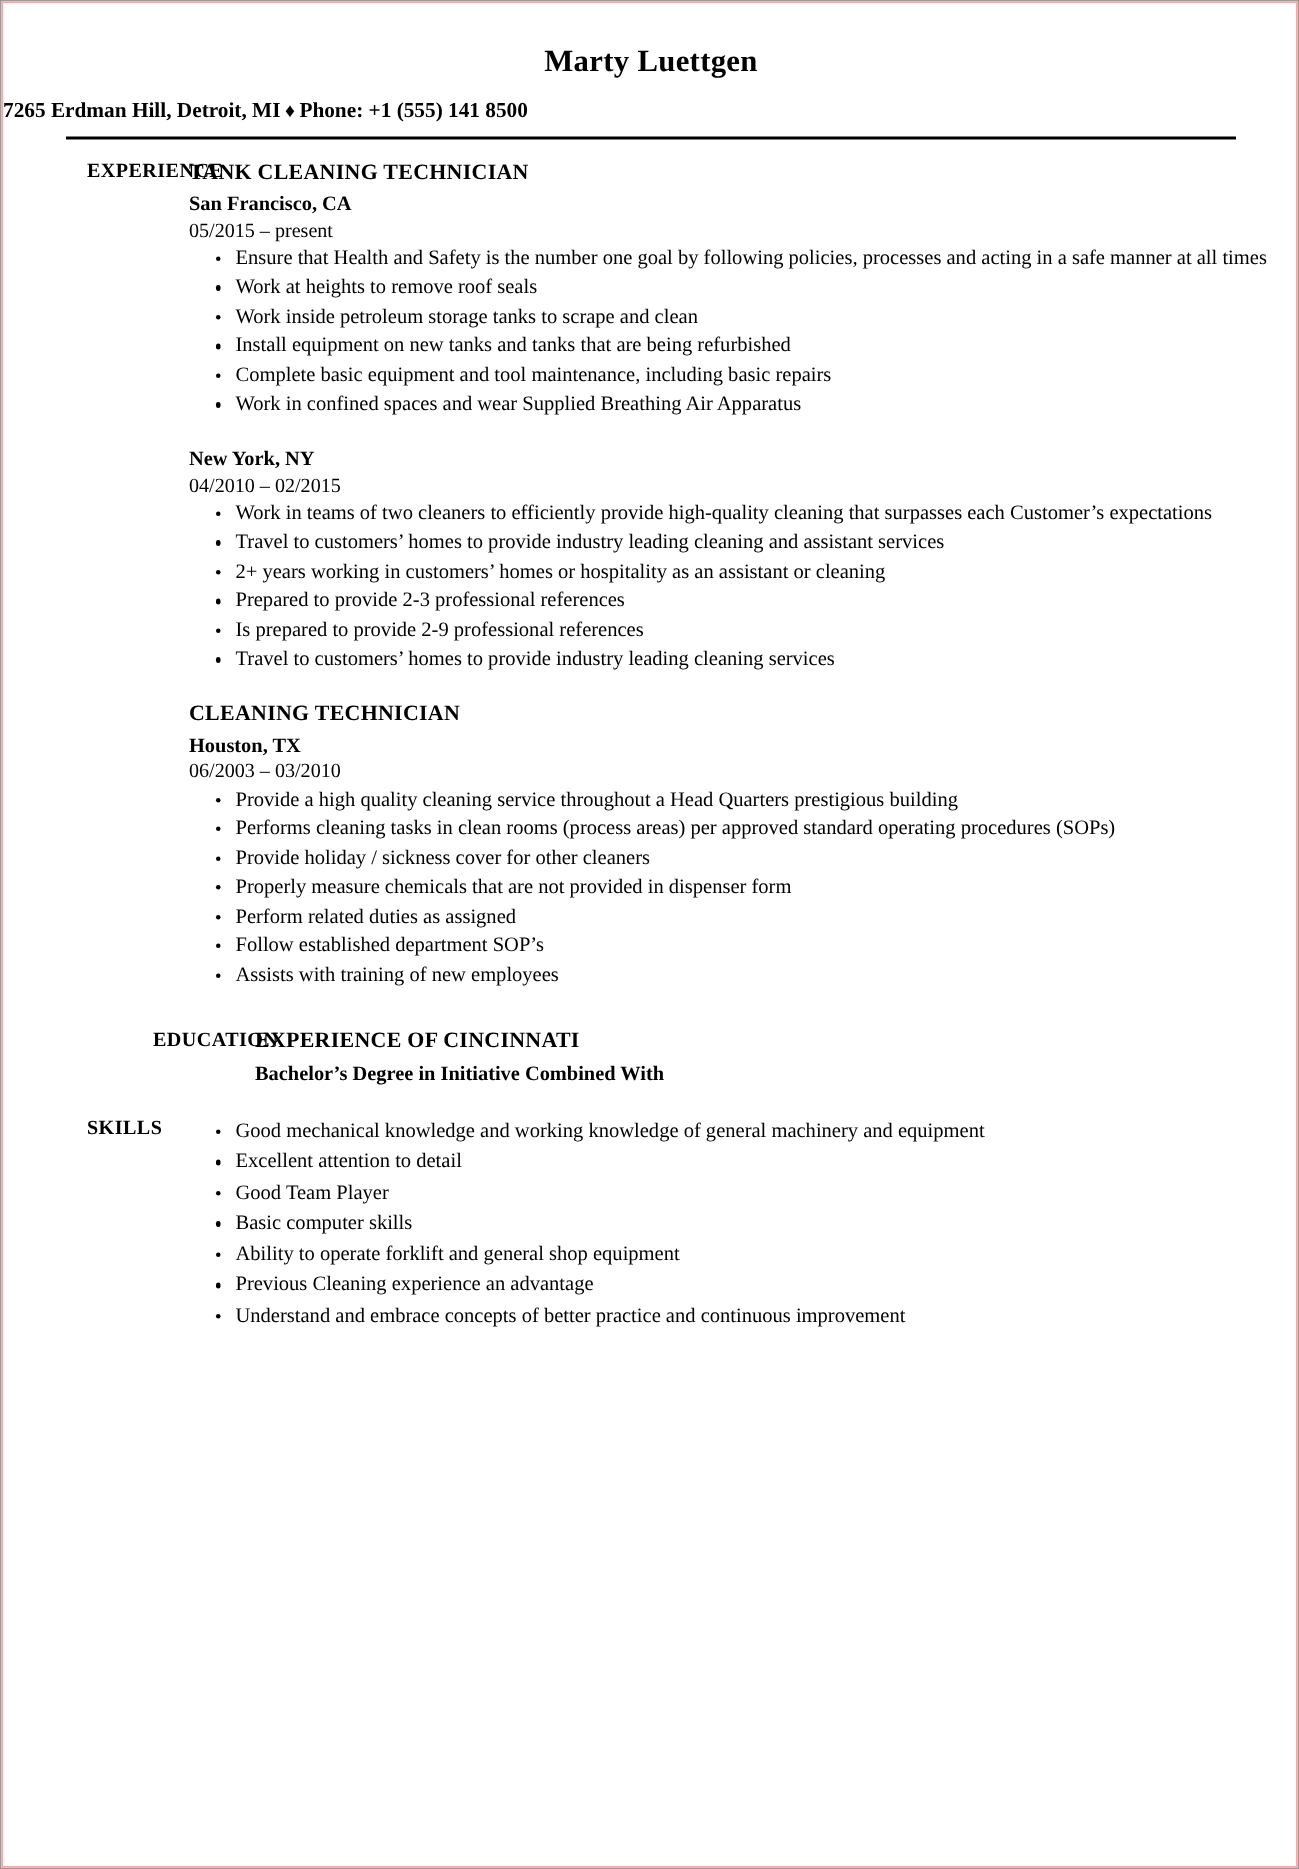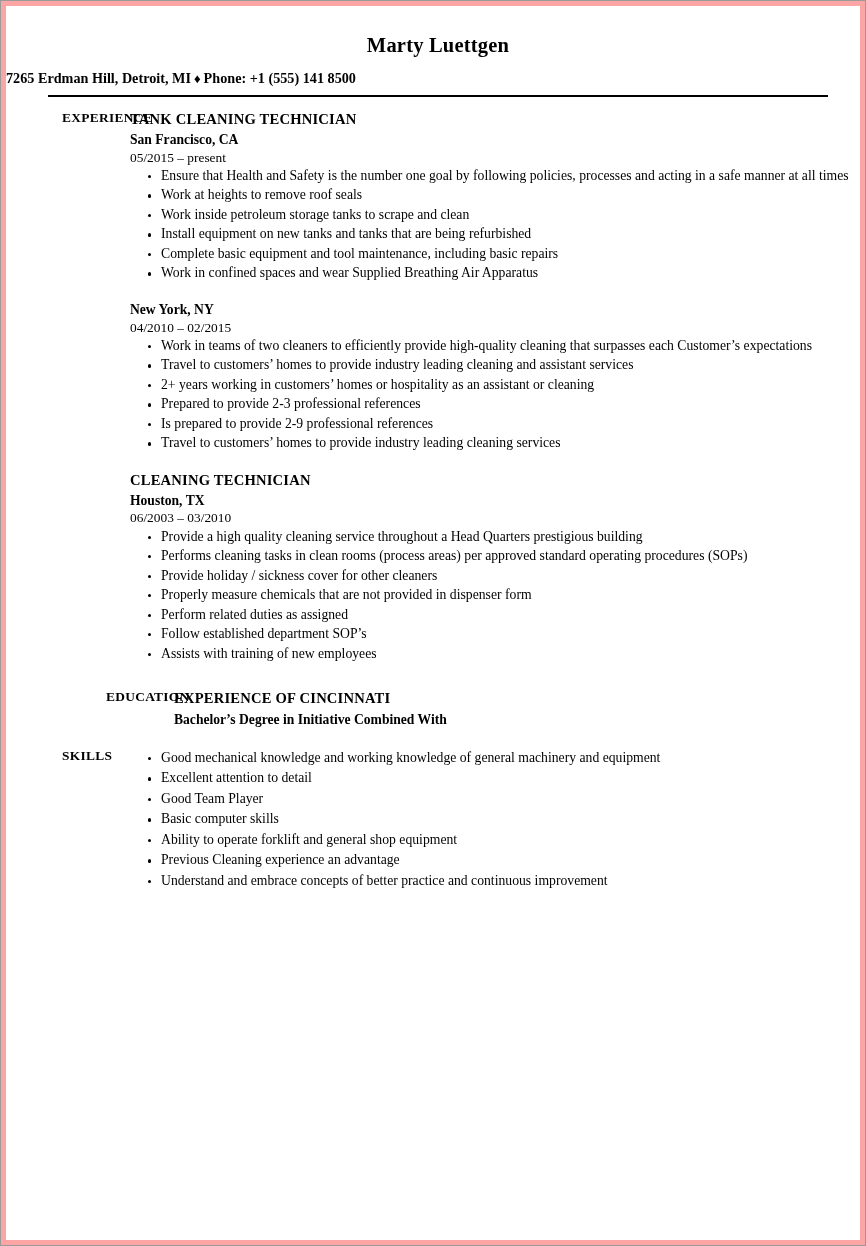--- a/index.html
+++ b/index.html
@@ -17,21 +17,21 @@
     width: 866px;
     height: 1246px;
     box-sizing: border-box;
     background: #ffffff;
     border: 1px solid #9a9a9a;
     overflow: hidden;
   }
   .page-inner {
     position: absolute;
     left: 0; top: 0; right: 0; bottom: 0;
-    border: 5px solid #fca5a5;
+    border: 1px solid #fca5a5;
   }
   .content {
     position: absolute;
     left: 0; top: 0;
     width: 864px;
     padding: 0;
   }
 
   
   .resume-name {

